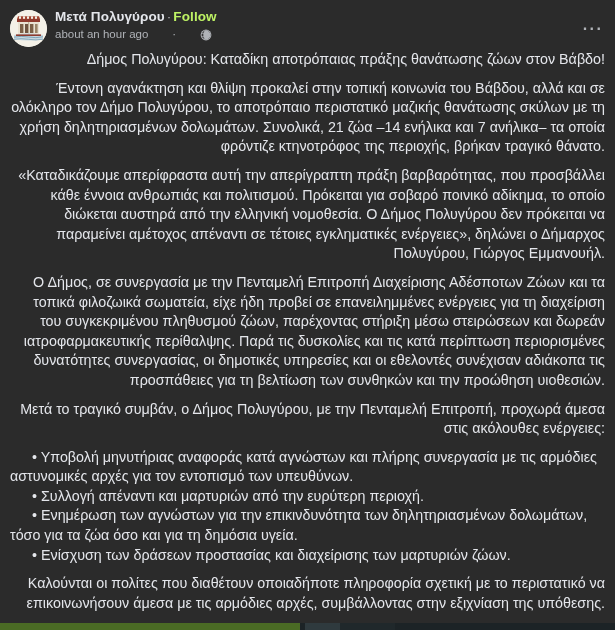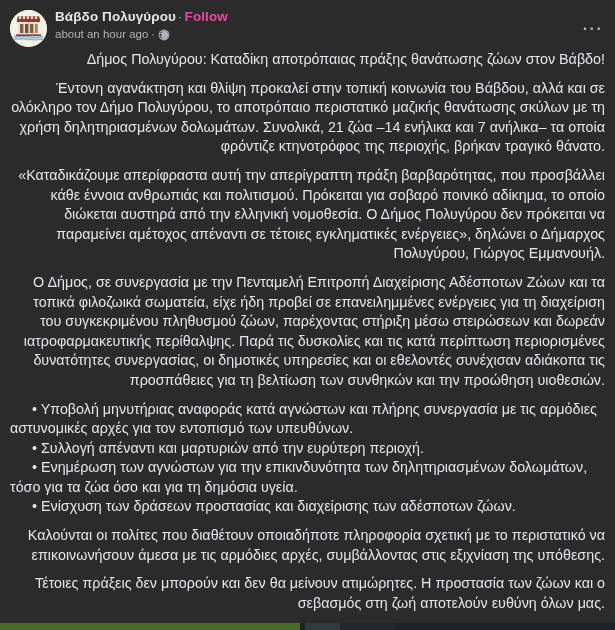--- a/index.html
+++ b/index.html
@@ -60,30 +60,31 @@
     color: #e4e6eb;
     white-space: nowrap;
     letter-spacing: 0.1px;
   }
   .dot-sep {
     color: #b0b3b8;
     font-weight: normal;
     padding: 0 2px;
   }
   .follow-link {
-    color: #ec4899;
+    color: #bef264;
     font-weight: bold;
     cursor: pointer;
   }
   .meta-line {
     margin-top: 3px;
     font-size: 11.5px;
     color: #b0b3b8;
     display: flex;
     white-space: nowrap;
+    gap: 21px;
   }
   .meta-line .dot-sep2 { padding: 0 3px; color:#b0b3b8; }
   .globe-icon {
     display: inline-block;
     width: 12px;
     height: 12px;
     position: relative;
     top: 1px;
   }
   .globe-icon svg { display:block; width:12px; height:12px; }
@@ -195,21 +196,21 @@
         <path d="M4 25 Q18.5 21.5 33 25 L33 29 Q18.5 32 4 29 Z" fill="#c9d8e0"></path>
         <path d="M4 27.2 Q11 25.6 18.5 27 Q26 28.4 33 26.8" stroke="#7fa4b8" stroke-width="1" fill="none"></path>
         <path d="M4 29.4 Q11 28 18.5 29.3 Q26 30.6 33 29.2" stroke="#7fa4b8" stroke-width="0.9" fill="none"></path>
 
         <rect x="6" y="24.4" width="25" height="1.6" fill="#8f3b2e"></rect>
       </svg>
     </div>
 
     <div class="header-text">
       <div class="name-line">
-        <span>Βάβδο Πολυγύρου</span><span class="dot-sep">·</span><span class="follow-link">Follow</span>
+        <span>Μετά Πολυγύρου</span><span class="dot-sep">·</span><span class="follow-link">Follow</span>
       </div>
       <div class="meta-line">
         <span>about an hour ago</span>
         <span class="dot-sep2">·</span>
         <span class="globe-icon">
           <svg viewBox="0 0 12 12">
             <circle cx="6" cy="6" r="5.4" fill="#b0b3b8"></circle>
             <circle cx="6" cy="6" r="4.4" fill="#2b2b2b"></circle>
             <path d="M6 1.6 A4.4 4.4 0 0 1 6 10.4 A2.3 4.4 0 0 1 6 1.6" fill="#b0b3b8"></path>
             <path d="M1.7 4.6 L10.3 4.6 M1.7 7.4 L10.3 7.4" stroke="#b0b3b8" stroke-width="0.7"></path>
@@ -224,29 +225,30 @@
     </div>
   </div>
 
   <div class="post-body">
 
     <p class="para">Δήμος Πολυγύρου: Καταδίκη αποτρόπαιας πράξης θανάτωσης ζώων στον Βάβδο!</p>
 
     <p class="para">Έντονη αγανάκτηση και θλίψη προκαλεί στην τοπική κοινωνία του Βάβδου, αλλά και σε ολόκληρο τον Δήμο Πολυγύρου, το αποτρόπαιο περιστατικό μαζικής θανάτωσης σκύλων με τη χρήση δηλητηριασμένων δολωμάτων. Συνολικά, 21 ζώα –14 ενήλικα και 7 ανήλικα– τα οποία φρόντιζε κτηνοτρόφος της περιοχής, βρήκαν τραγικό θάνατο.</p>
     <p class="para">«Καταδικάζουμε απερίφραστα αυτή την απερίγραπτη πράξη βαρβαρότητας, που προσβάλλει κάθε έννοια ανθρωπιάς και πολιτισμού. Πρόκειται για σοβαρό ποινικό αδίκημα, το οποίο διώκεται αυστηρά από την ελληνική νομοθεσία. Ο Δήμος Πολυγύρου δεν πρόκειται να παραμείνει αμέτοχος απέναντι σε τέτοιες εγκληματικές ενέργειες», δηλώνει ο Δήμαρχος Πολυγύρου, Γιώργος Εμμανουήλ.</p>
     <p class="para">Ο Δήμος, σε συνεργασία με την Πενταμελή Επιτροπή Διαχείρισης Αδέσποτων Ζώων και τα τοπικά φιλοζωικά σωματεία, είχε ήδη προβεί σε επανειλημμένες ενέργειες για τη διαχείριση του συγκεκριμένου πληθυσμού ζώων, παρέχοντας στήριξη μέσω στειρώσεων και δωρεάν ιατροφαρμακευτικής περίθαλψης. Παρά τις δυσκολίες και τις κατά περίπτωση περιορισμένες δυνατότητες συνεργασίας, οι δημοτικές υπηρεσίες και οι εθελοντές συνέχισαν αδιάκοπα τις προσπάθειες για τη βελτίωση των συνθηκών και την προώθηση υιοθεσιών.</p>
+    <p class="para">Μετά το τραγικό συμβάν, ο Δήμος Πολυγύρου, με την Πενταμελή Επιτροπή, προχωρά άμεσα στις ακόλουθες ενέργειες:</p>
 
     <div class="bullet-group">
       <p class="bullet-line">• Υποβολή μηνυτήριας αναφοράς κατά αγνώστων και πλήρης συνεργασία με τις αρμόδιες αστυνομικές αρχές για τον εντοπισμό των υπευθύνων.</p>
       <p class="bullet-line">• Συλλογή απέναντι και μαρτυριών από την ευρύτερη περιοχή.</p>
       <p class="bullet-line">• Ενημέρωση των αγνώστων για την επικινδυνότητα των δηλητηριασμένων δολωμάτων, τόσο για τα ζώα όσο και για τη δημόσια υγεία.</p>
-      <p class="bullet-line">• Ενίσχυση των δράσεων προστασίας και διαχείρισης των αδέσποτων ζώων.</p>
-    </div>
-
-    <p class="para">Καλούνται οι πολίτες που διαθέτουν οποιαδήποτε πληροφορία σχετική με το περιστατικό να επικοινωνήσουν άμεσα με τις αρμόδιες αρχές, συμβάλλοντας στις εξιχνίαση της υπόθεσης.</p>
+      <p class="bullet-line">• Ενίσχυση των δράσεων προστασίας και διαχείρισης των μαρτυριών ζώων.</p>
+    </div>
+
+    <p class="para">Καλούνται οι πολίτες που διαθέτουν οποιαδήποτε πληροφορία σχετική με το περιστατικό να επικοινωνήσουν άμεσα με τις αρμόδιες αρχές, συμβάλλοντας στην εξιχνίαση της υπόθεσης.</p>
     <p class="para">Τέτοιες πράξεις δεν μπορούν και δεν θα μείνουν ατιμώρητες. Η προστασία των ζώων και ο σεβασμός στη ζωή αποτελούν ευθύνη όλων μας.</p>
 
   </div>
 
   <div class="attachment-sliver">
     <div class="att-dark"></div>
     <div class="att-blur1"></div>
     <div class="att-blur2"></div>
     <div class="att-green"></div>
   </div>

